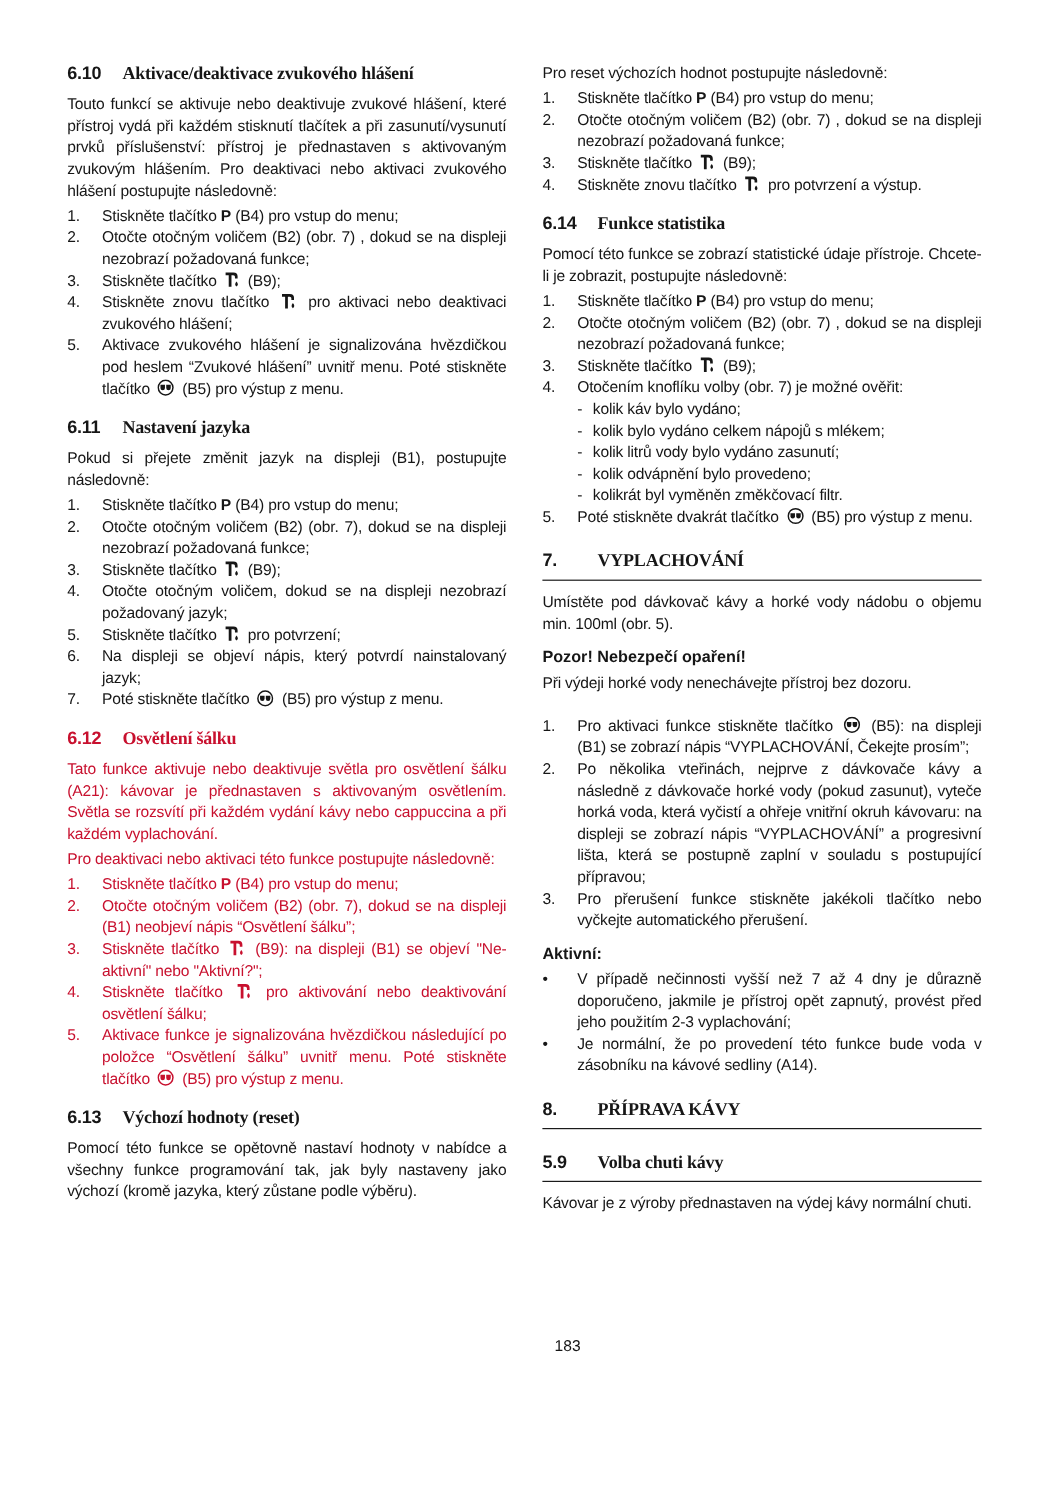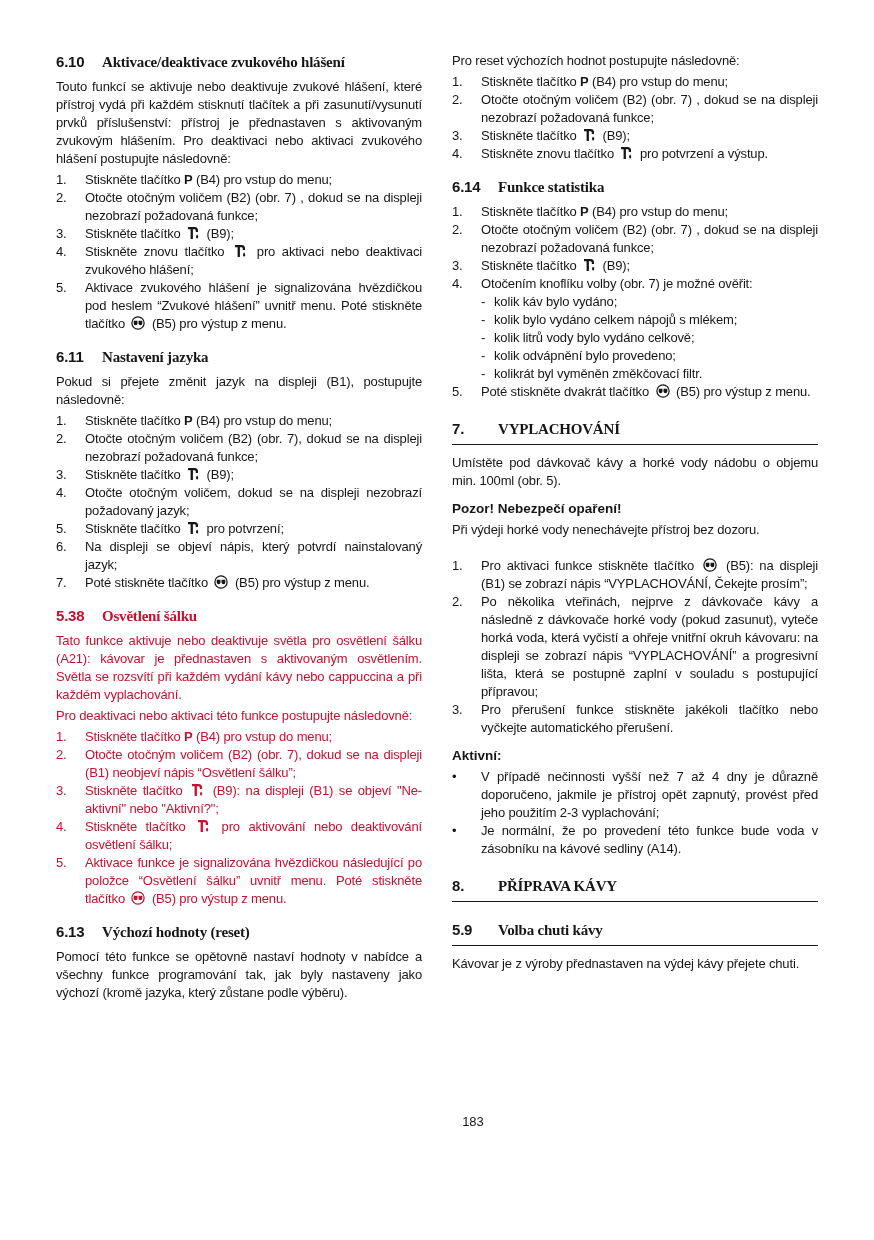--- a/index.html
+++ b/index.html
@@ -141,21 +141,21 @@
           <div class="li">
             <span class="marker">7.</span>
             <span class="litext">Poté stiskněte tlačítko <svg class="ic" width="14" height="14" viewBox="0 0 16 16">
                 <circle cx="8" cy="8" r="7" fill="none" stroke="currentColor" stroke-width="1.4"></circle>
                 <path fill="currentColor" d="M3.1 5.4h4.3v2.9a2.15 2.15 0 0 1-4.3 0z"></path>
                 <path fill="currentColor" d="M8.6 5.4h4.3v2.9a2.15 2.15 0 0 1-4.3 0z"></path>
               </svg> (B5) pro výstup z menu.</span>
           </div>
         </div>
         <div class="heading red">
-          <span class="hnum">5.38</span>
+          <span class="hnum">6.12</span>
           <span class="htext">Osvětlení šálku</span>
         </div>
         <p class="para red">Tato funkce aktivuje nebo deaktivuje světla pro osvětlení šálku (A21): kávovar je přednastaven s aktivovaným osvětlením. Světla se rozsvítí při každém vydání kávy nebo cappuccina a při každém vyplachování.</p>
         <p class="para red">Pro deaktivaci nebo aktivaci této funkce postupujte následovně:</p>
         <div class="list">
           <div class="li red">
             <span class="marker">1.</span>
             <span class="litext">Stiskněte tlačítko <b>P</b> (B4) pro vstup do menu;</span>
           </div>
           <div class="li red">
@@ -214,20 +214,21 @@
             <span class="litext">Stiskněte znovu tlačítko <svg class="ic" width="13" height="14" viewBox="0 0 13 14">
                 <path fill="currentColor" d="M1 1h6.5C10 1 11 2.3 11 4.2V6H8.8V4.8c0-.9-.5-1.5-1.5-1.5H5.9V13H3.6V3.3H1z"></path>
                 <path fill="currentColor" d="M10.1 8.6c1.5 2 1.5 3.1 0 4.2-1.5-1.1-1.5-2.2 0-4.2z"></path>
               </svg> pro potvrzení a výstup.</span>
           </div>
         </div>
         <div class="heading">
           <span class="hnum">6.14</span>
           <span class="htext">Funkce statistika</span>
         </div>
+        <p class="para">Pomocí této funkce se zobrazí statistické údaje přístroje. Chcete-li je zobrazit, postupujte následovně:</p>
         <div class="list">
           <div class="li">
             <span class="marker">1.</span>
             <span class="litext">Stiskněte tlačítko <b>P</b> (B4) pro vstup do menu;</span>
           </div>
           <div class="li">
             <span class="marker">2.</span>
             <span class="litext">Otočte otočným voličem (B2) (obr. 7) , dokud se na displeji nezobrazí požadovaná funkce;</span>
           </div>
           <div class="li">
@@ -244,21 +245,21 @@
           <div class="li sub">
             <span class="marker">-</span>
             <span class="litext">kolik káv bylo vydáno;</span>
           </div>
           <div class="li sub">
             <span class="marker">-</span>
             <span class="litext">kolik bylo vydáno celkem nápojů s mlékem;</span>
           </div>
           <div class="li sub">
             <span class="marker">-</span>
-            <span class="litext">kolik litrů vody bylo vydáno celkově;</span>
+            <span class="litext">kolik litrů vody bylo vydáno zasunutí;</span>
           </div>
           <div class="li sub">
             <span class="marker">-</span>
             <span class="litext">kolik odvápnění bylo provedeno;</span>
           </div>
           <div class="li sub">
             <span class="marker">-</span>
             <span class="litext">kolikrát byl vyměněn změkčovací filtr.</span>
           </div>
           <div class="li">
@@ -308,17 +309,17 @@
           </div>
         </div>
         <div class="heading rule">
           <span class="hnum">8.</span>
           <span class="htext">PŘÍPRAVA KÁVY</span>
         </div>
         <div class="heading rule">
           <span class="hnum">5.9</span>
           <span class="htext">Volba chuti kávy</span>
         </div>
-        <p class="para">Kávovar je z výroby přednastaven na výdej kávy přejete chuti.</p>
+        <p class="para">Kávovar je z výroby přednastaven na výdej kávy normální chuti.</p>
       </div>
   </div>
   <div class="pagenum">183</div>
 </div>
 
 </body></html>

